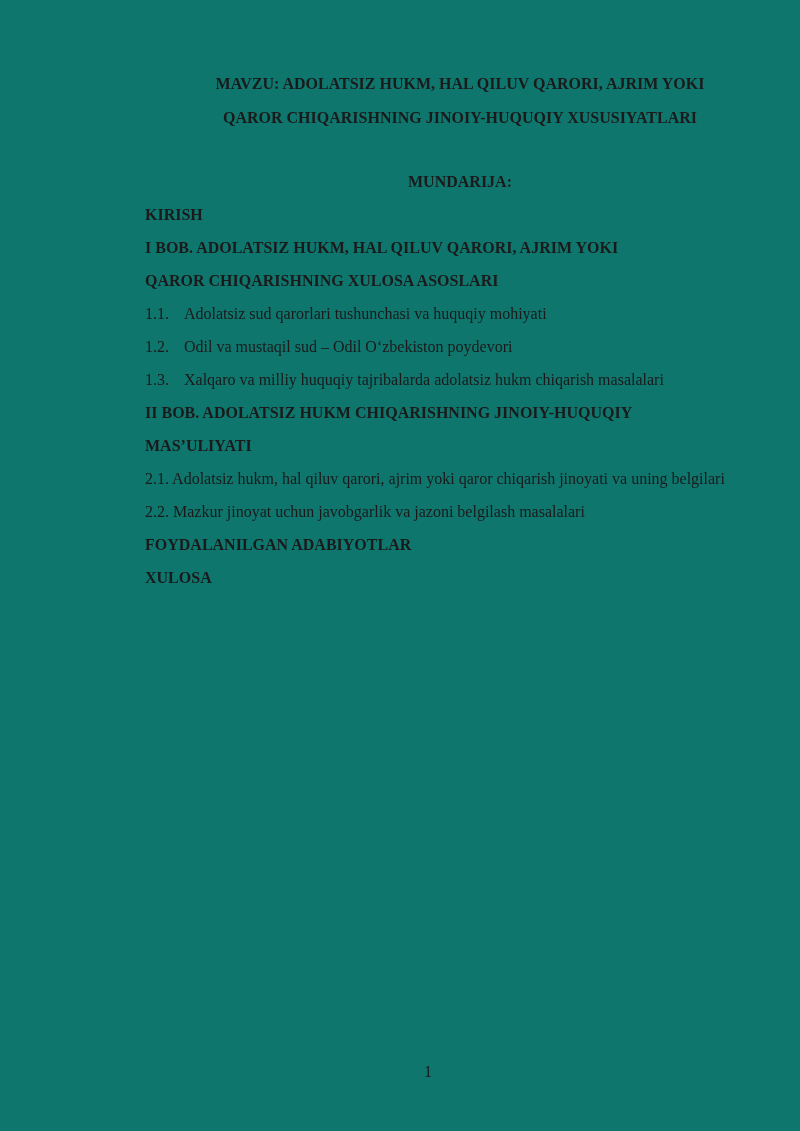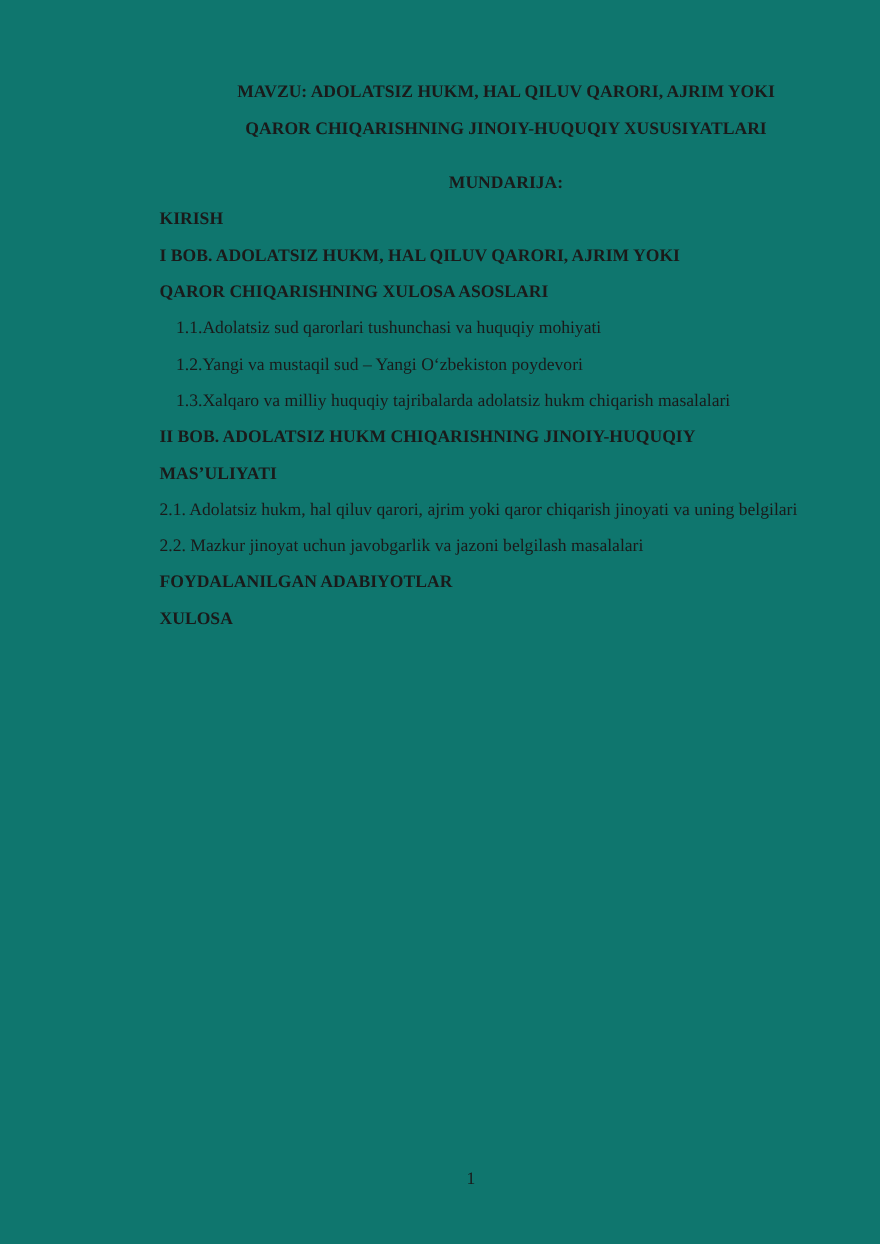--- a/index.html
+++ b/index.html
@@ -25,37 +25,36 @@
   .doc-title {
     margin-top: 67px;
     text-align: center;
     font-weight: bold;
   }
   .doc-title .title-line {
     line-height: 34px;
     white-space: nowrap;
   }
   .toc-heading {
-    margin-top: 15px;
+    margin-top: 30px;
     text-align: center;
     font-weight: bold;
   }
   .toc-line {
     white-space: nowrap;
   }
   .bold {
     font-weight: bold;
   }
   .toc-item {
     display: flex;
   }
   .toc-item .item-num {
     flex: 0 0 39px;
     white-space: nowrap;
-    text-align: right;
   }
   .toc-item .item-text {
     flex: 1 1 auto;
     white-space: nowrap;
   }
   .toc-paragraph {
     text-align: justify;
   }
   .page-number {
     position: absolute;
@@ -84,21 +83,21 @@
       <div class="toc-line bold">I BOB. ADOLATSIZ HUKM, HAL QILUV QARORI, AJRIM YOKI</div>
       <div class="toc-line bold">QAROR CHIQARISHNING XULOSA ASOSLARI</div>
     </div>
 
     <div class="toc-item">
       <span class="item-num">1.1.</span>
       <span class="item-text">Adolatsiz sud qarorlari tushunchasi va huquqiy mohiyati</span>
     </div>
     <div class="toc-item">
       <span class="item-num">1.2.</span>
-      <span class="item-text">Yangi va mustaqil sud – Yangi O‘zbekiston poydevori</span>
+      <span class="item-text">Odil va mustaqil sud – Odil O‘zbekiston poydevori</span>
     </div>
     <div class="toc-item">
       <span class="item-num">1.3.</span>
       <span class="item-text">Xalqaro va milliy huquqiy tajribalarda adolatsiz hukm chiqarish masalalari</span>
     </div>
 
     <div>
       <div class="toc-line bold">II BOB. ADOLATSIZ HUKM CHIQARISHNING JINOIY-HUQUQIY</div>
       <div class="toc-line bold">MAS’ULIYATI</div>
     </div>

